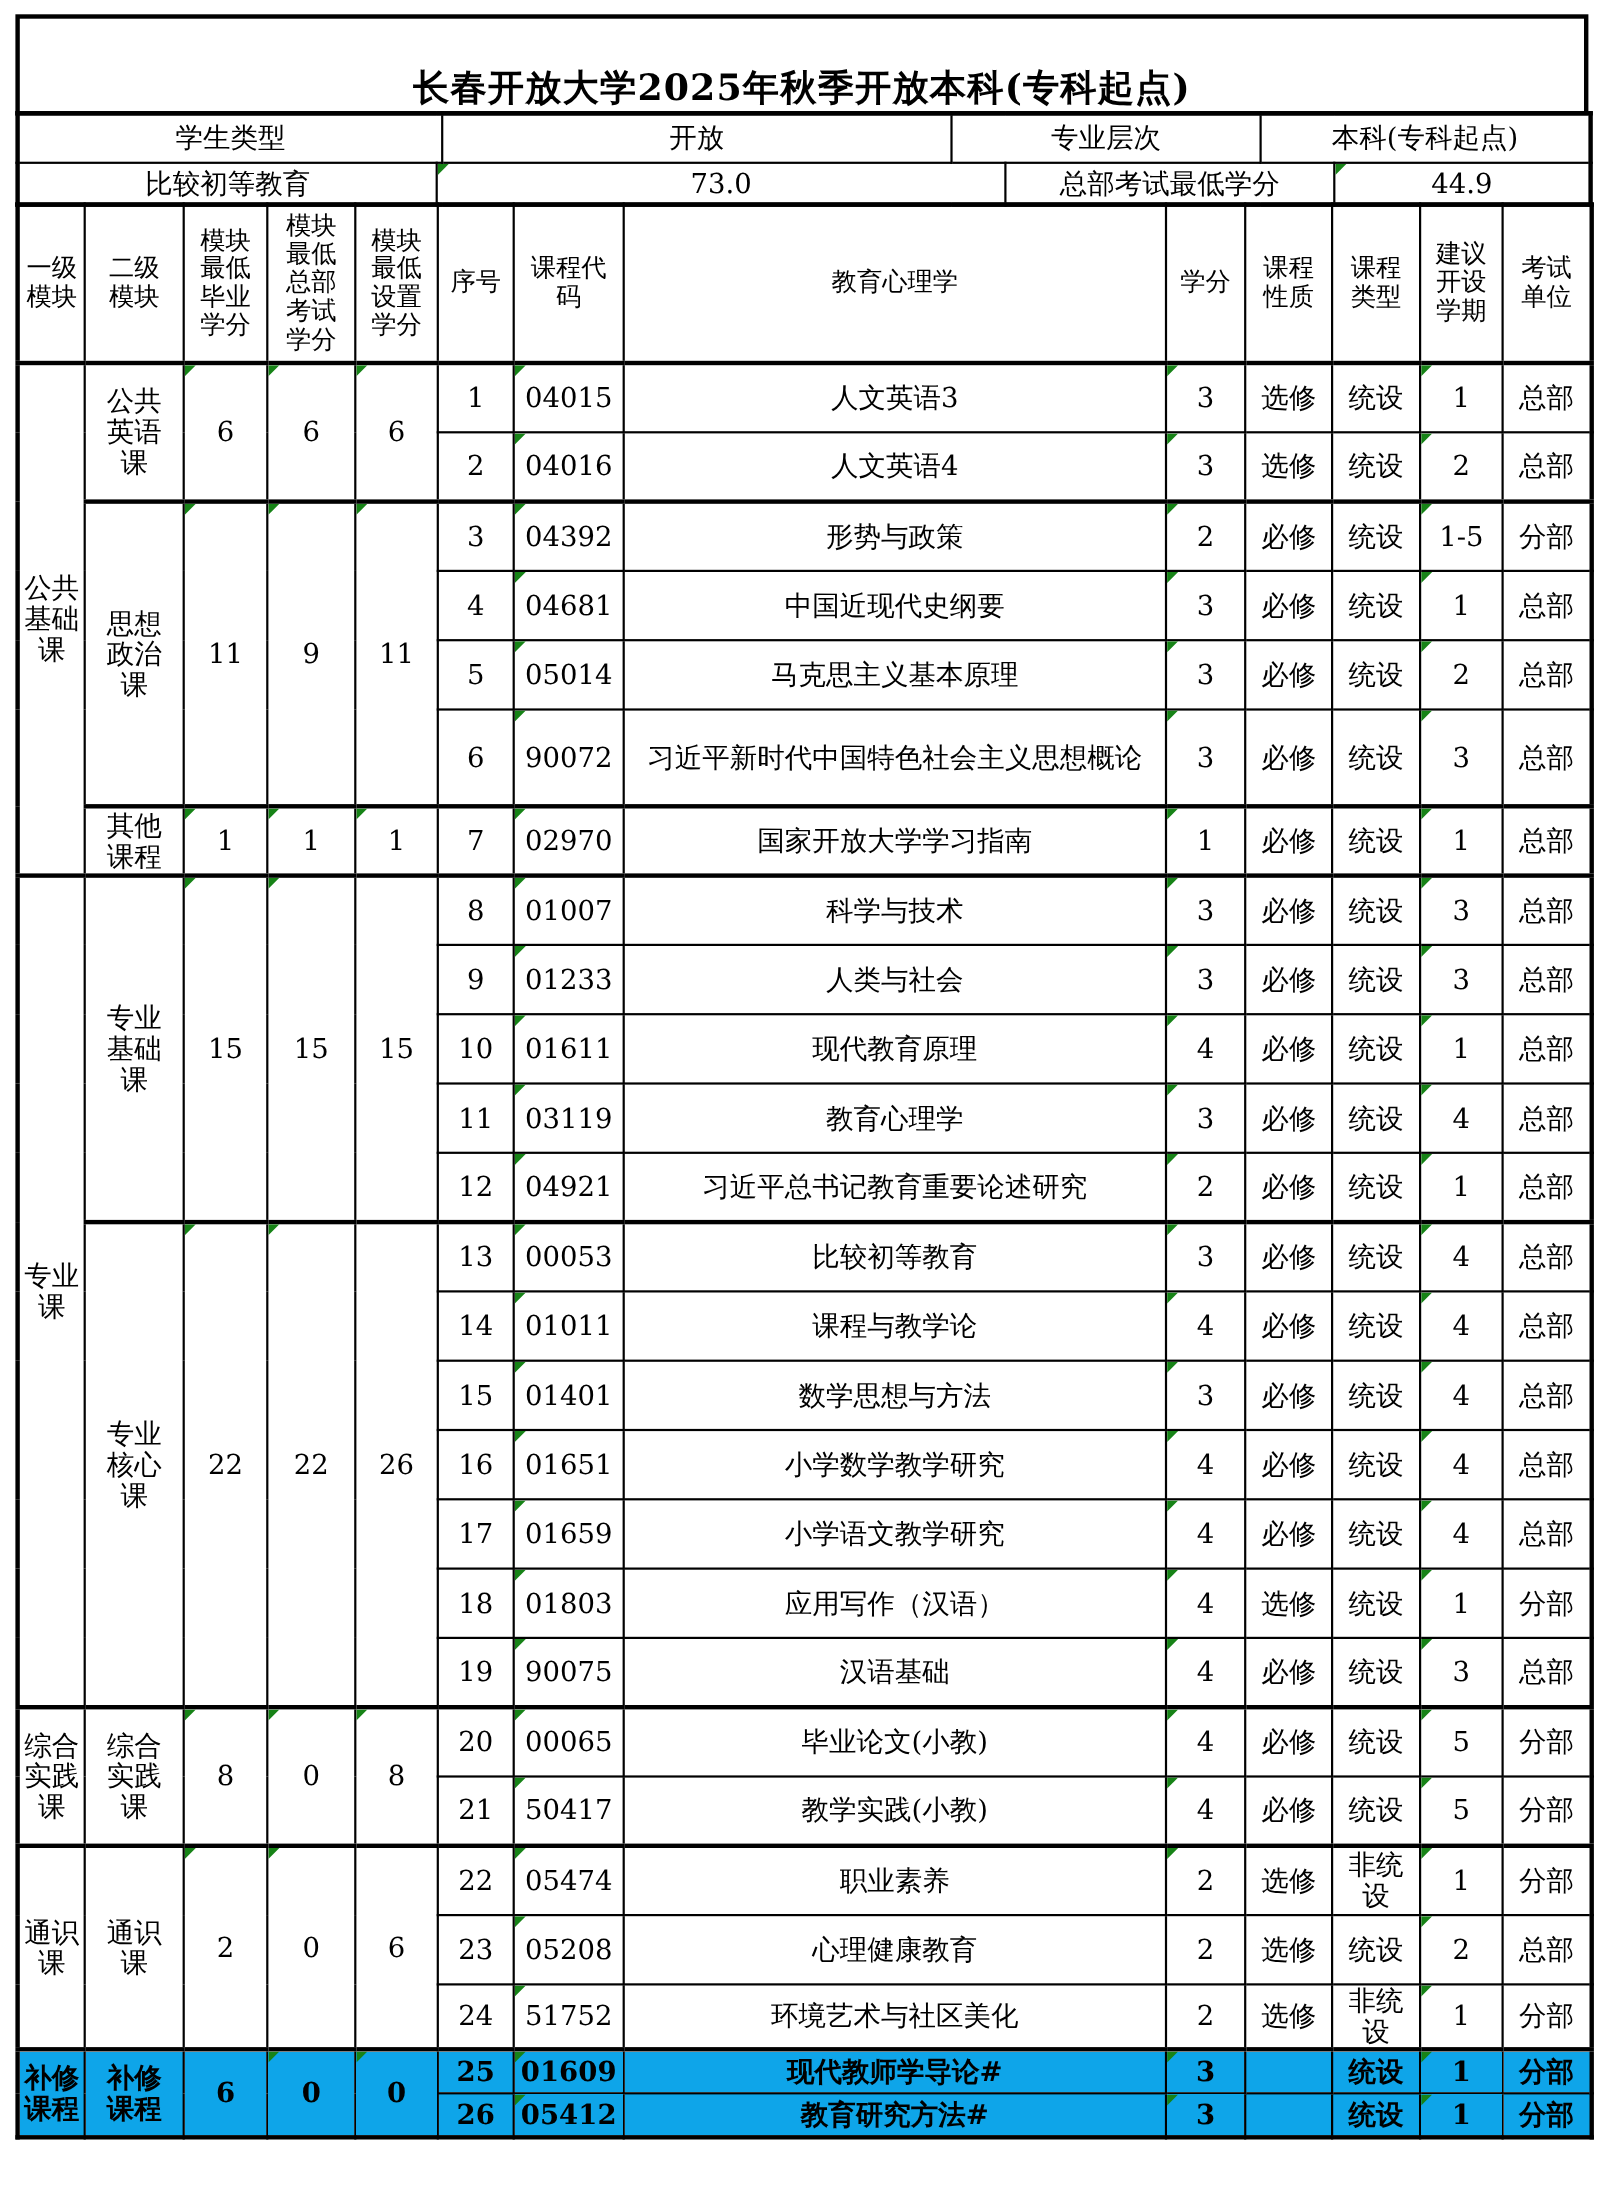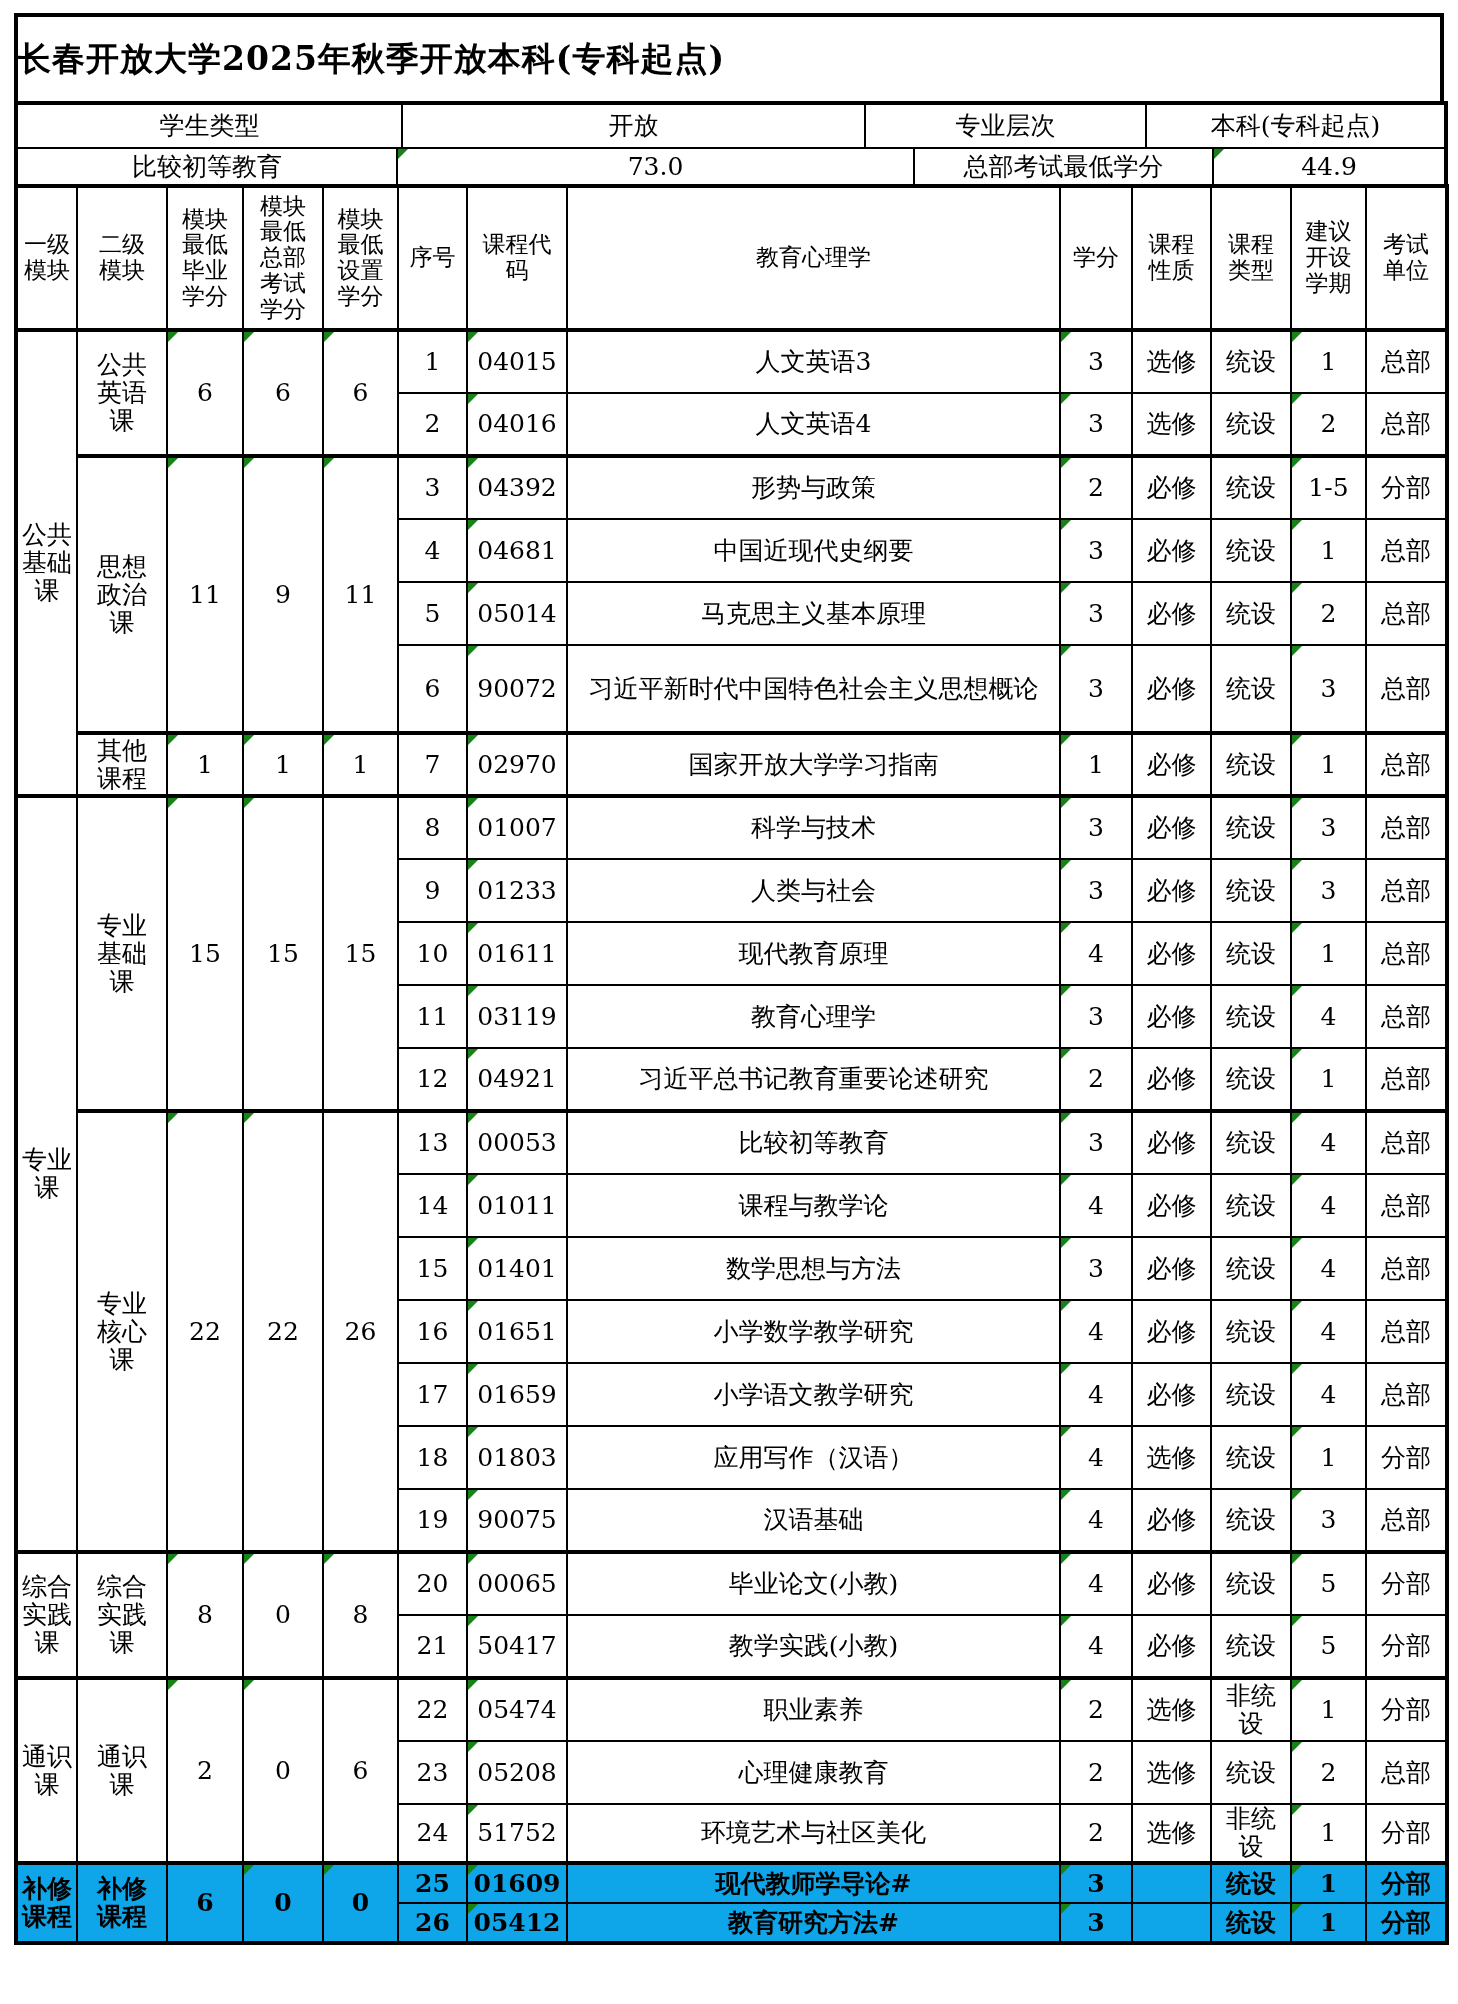--- a/index.html
+++ b/index.html
@@ -7,21 +7,21 @@
     width:1458px;height:2004px;overflow:hidden;
     font-family:"DejaVu Serif","Liberation Serif",serif;
     color:#000;
   }
   .sheet{width:1430px;margin:0 auto;padding-top:13px;}
 
   
   .title-block{
     border:4px solid #000;
     height:84px;
-    display:flex;flex-direction:column;justify-content:center;align-items:flex-start;
+    display:flex;flex-direction:row;justify-content:center;align-items:flex-end;
   }
   .title-line{font-size:33px;font-weight:bold;line-height:42px;letter-spacing:1px;}
 
   
   table{border-collapse:collapse;table-layout:fixed;}
   .grid{width:1430px;border:4px solid #000;margin-top:-4px;}
   .grid td,.grid th{
     border:2px solid #000;
     text-align:center;vertical-align:middle;
     font-size:25px;line-height:1.12;

